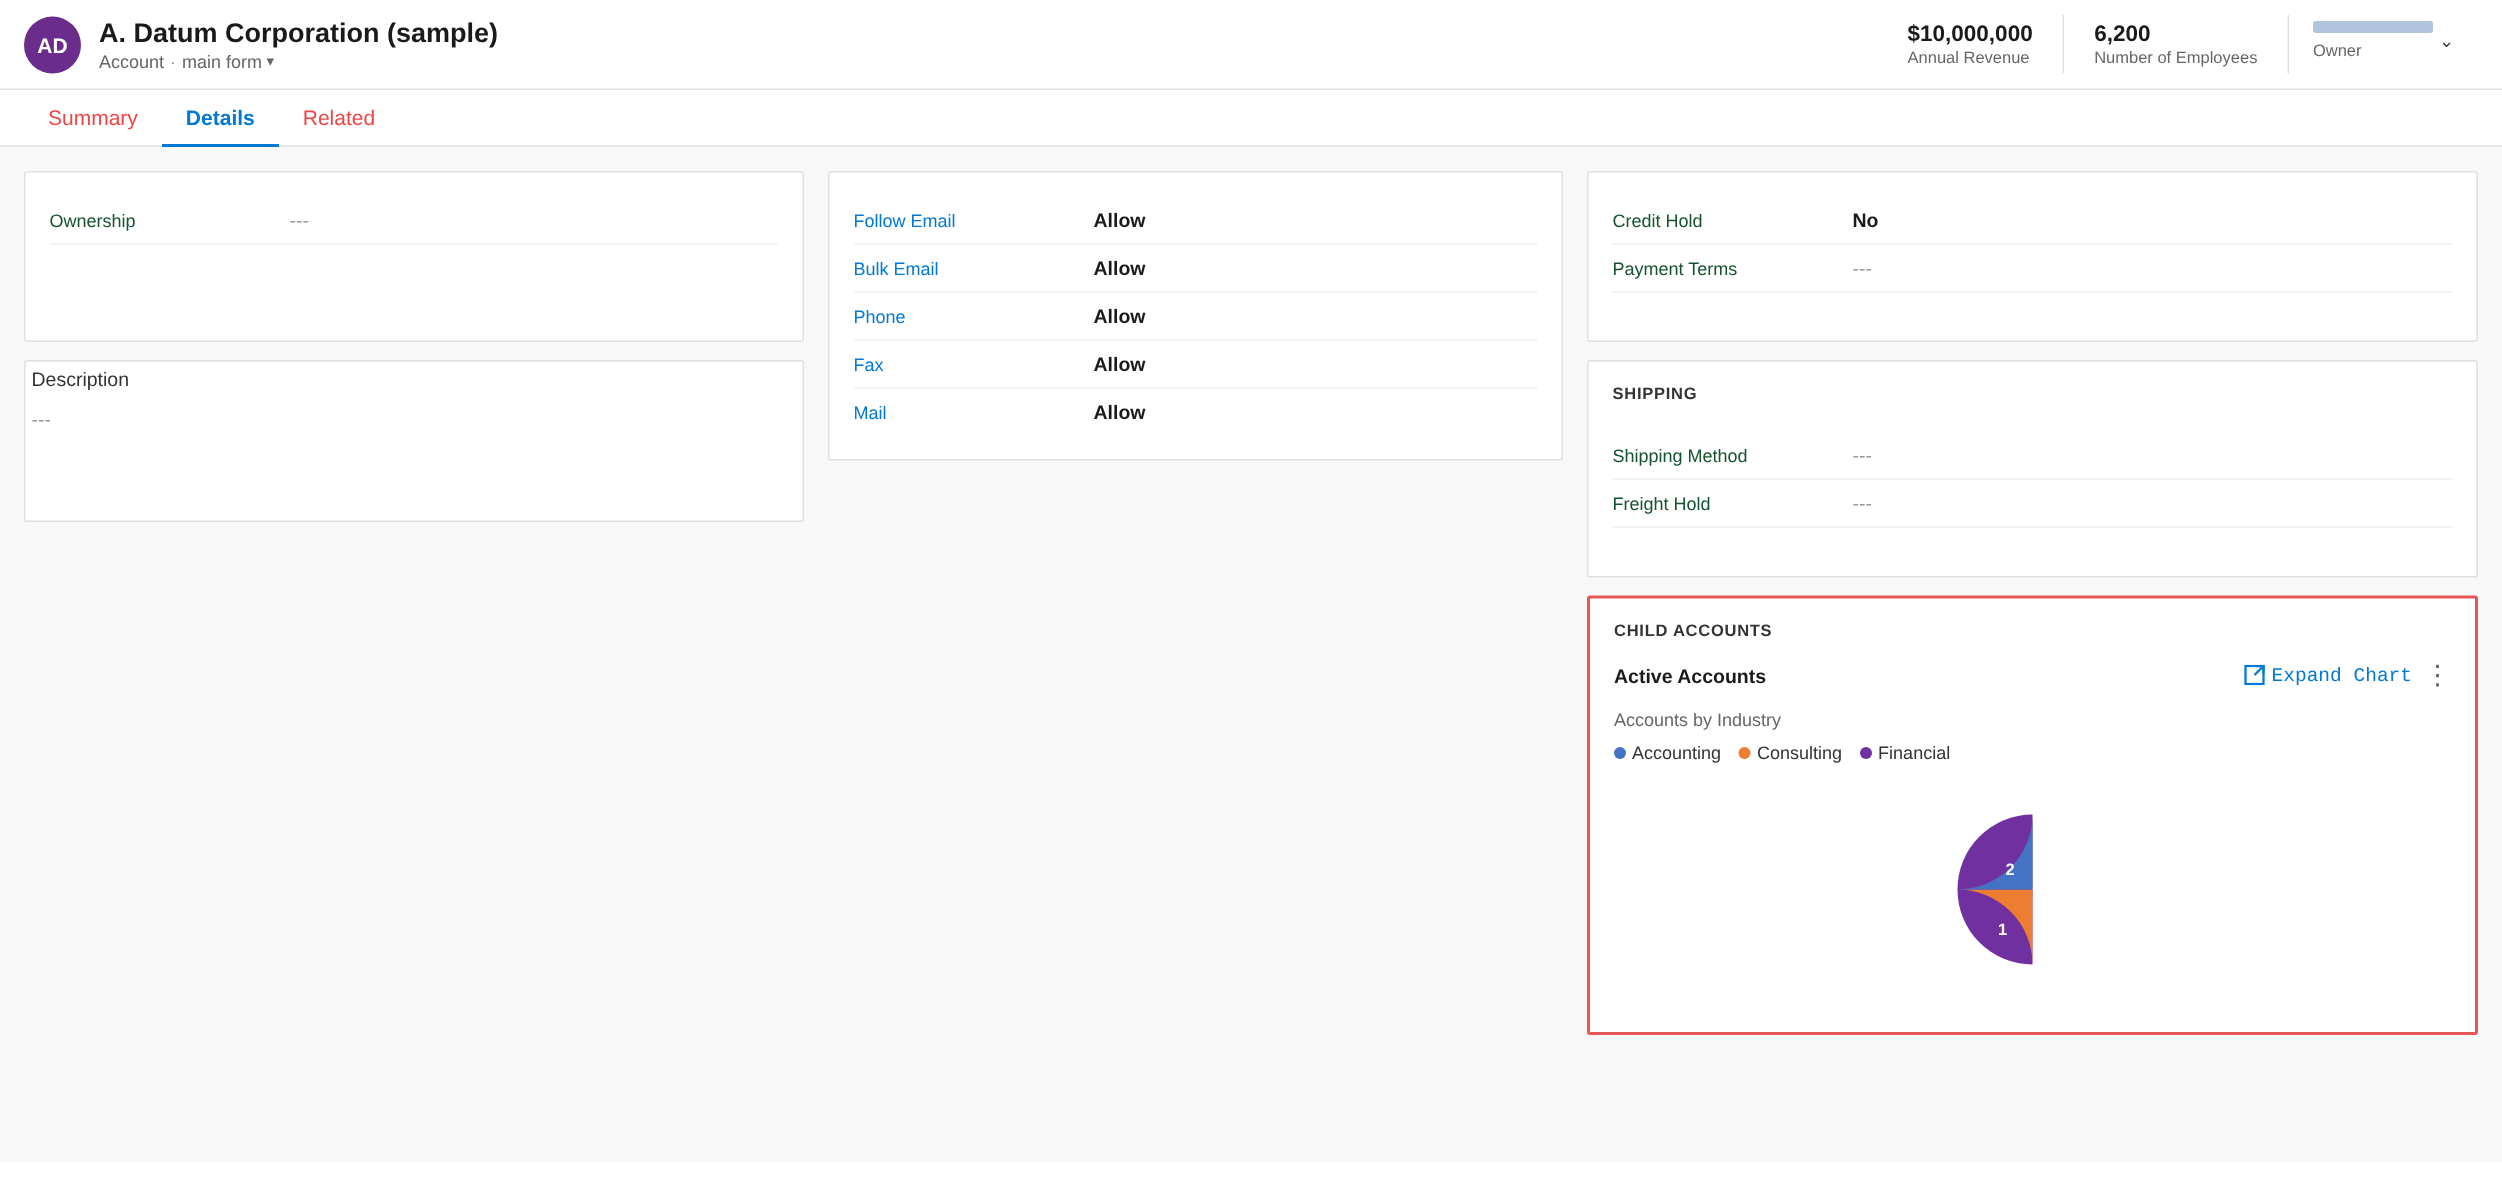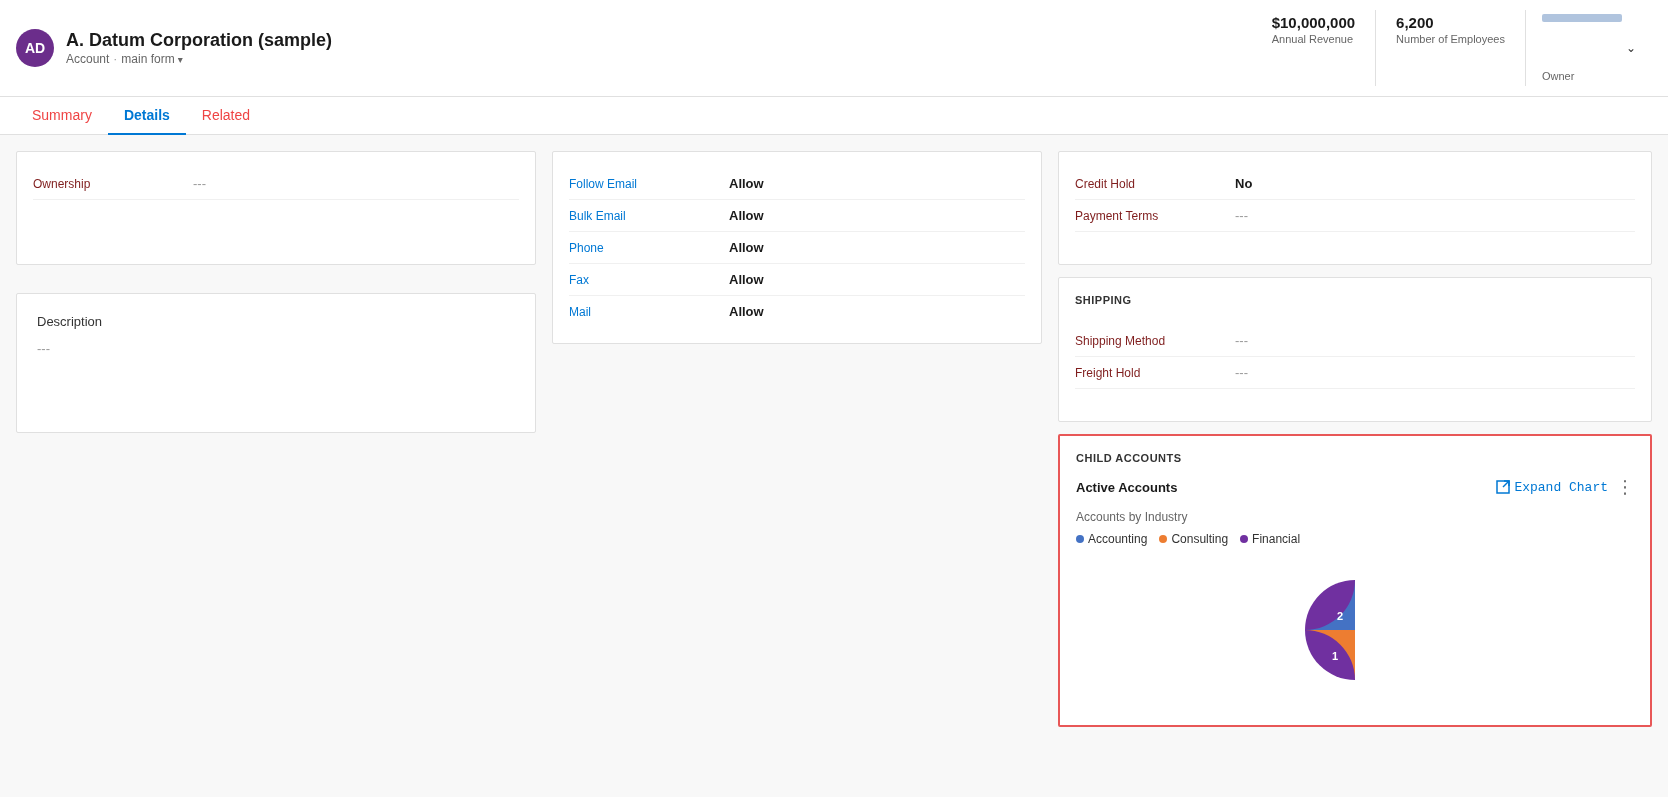--- a/index.html
+++ b/index.html
@@ -93,21 +93,21 @@
     .field-row {
       display: flex;
       align-items: baseline;
       padding: 8px 0;
       border-bottom: 1px solid #f0f0f0;
     }
     .field-row:last-child { border-bottom: none; }
     .field-label {
       flex: 0 0 160px;
       font-size: 12px;
-      color: #7f1d1d;
+      color: #14532d;
     }
     .field-label.blue { color: #0078d4; }
     .field-value {
       flex: 1;
       font-size: 13px;
       color: #1a1a1a;
     }
     .field-value.bold { font-weight: 700; }
     .field-value.muted { color: #999; }
 
@@ -117,22 +117,21 @@
       color: #333;
       letter-spacing: 0.5px;
       margin-bottom: 19px;
       text-transform: uppercase;
     }
 
     .description-card {
       background: #fff;
       border: 1px solid #e0e0e0;
       border-radius: 2px;
-      padding: 20px;
-      margin-top: 16px;
+      padding: 4px;
     }
     .description-title { font-size: 13px; color: #333; margin-bottom: 12px; }
     .description-value { font-size: 13px; color: #999; margin-bottom: 24px; }
 
     
     .child-accounts-card {
       background: #fff;
       border: 2px solid #e85757;
       border-radius: 2px;
       padding: 16px;
@@ -191,21 +190,21 @@
     <div class="header-meta-item">
       <span class="header-meta-value">$10,000,000</span>
       <span class="header-meta-label">Annual Revenue</span>
     </div>
     <div class="header-meta-item">
       <span class="header-meta-value">6,200</span>
       <span class="header-meta-label">Number of Employees</span>
     </div>
     <div class="header-meta-owner">
       <div class="header-dropdown">
-        <div style="display:flex;flex-direction:column;gap:42px;">
+        <div style="display:flex;flex-direction:column;">
           <div class="owner-bar"></div>
           <span class="header-meta-label">Owner</span>
         </div>
         <span class="chevron">⌄</span>
       </div>
     </div>
   </div>
 </div>
 
 <div class="tabs">

